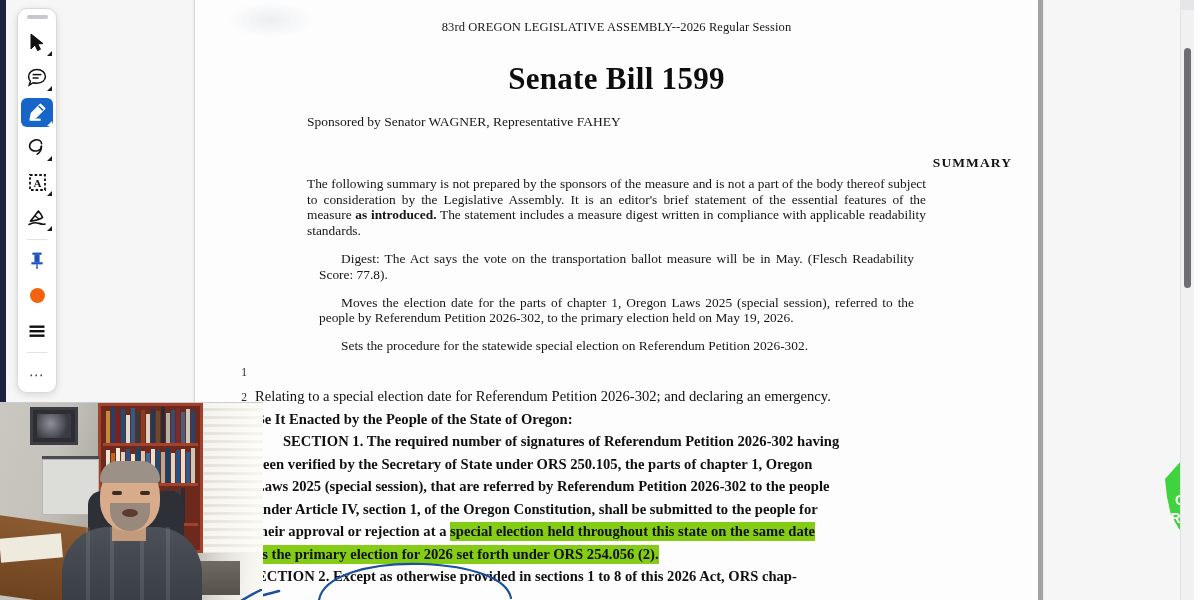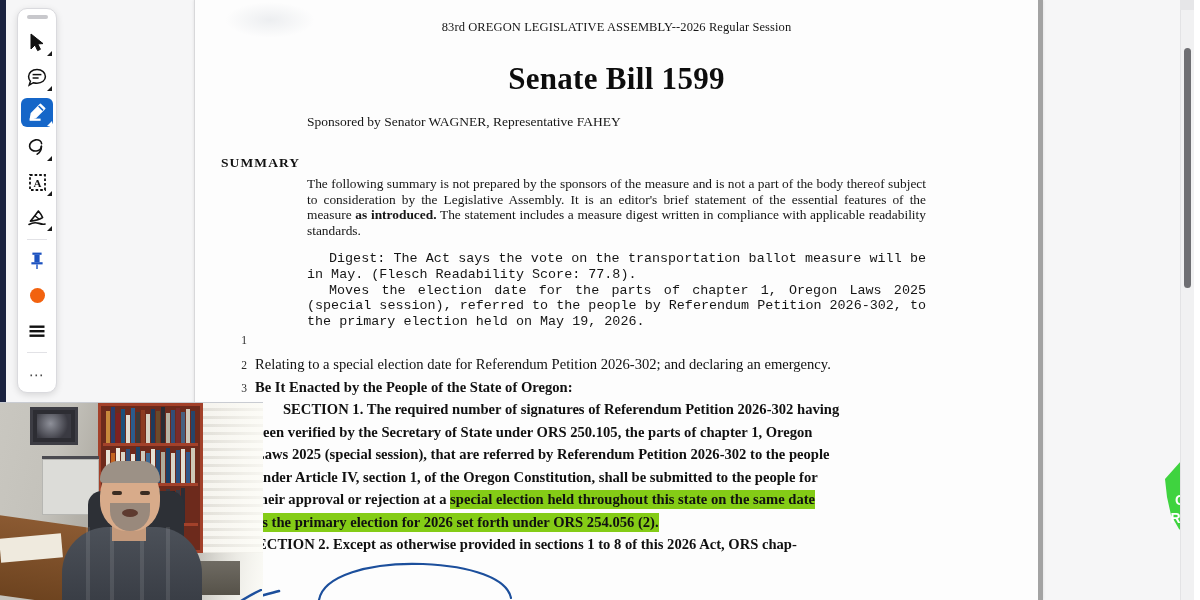--- a/index.html
+++ b/index.html
@@ -55,21 +55,21 @@
     color: #0d0d0d;
     margin-top: 26px;
   }
   .doc-sponsor {
     font-size: 13.5px;
     color: #161616;
     margin-top: 17px;
     padding-left: 86px;
   }
   .summary-head {
-    text-align: left;
+    text-align: right;
     font-size: 13.5px;
     font-weight: bold;
     letter-spacing: 1.1px;
     margin-top: 25px;
     color: #111;
   }
   .summary-body {
     font-size: 13.4px;
     line-height: 15.6px;
     text-align: justify;
@@ -79,21 +79,21 @@
   }
   .summary-body b { font-weight: bold; }
   .digest-block {
     font-size: 13.4px;
     line-height: 15.7px;
     color: #151515;
     margin-top: 13px;
     padding: 0 86px 0 86px;
     text-align: justify;
   }
-  .digest-block p { margin: 0; font-family: Liberation Mono, monospace; }
+  .digest-block p { margin: 12px; }
   .digest-block p.ind { text-indent: 22px; }
 
   .act-head {
     text-align: center;
     font-size: 14.5px;
     font-weight: bold;
     letter-spacing: .6px;
     margin-top: 22px;
     color: #0f0f0f;
   }
@@ -321,20 +321,21 @@
 
       <div class="summary-head">SUMMARY</div>
 
       <div class="summary-body">
         <span>The following summary is not prepared by the sponsors of the measure and is not a part of the body thereof subject to consideration by the Legislative Assembly. It is an editor's brief statement of the essential features of the measure </span><b>as introduced.</b><span> The statement includes a measure digest written in compliance with applicable readability standards.</span>
       </div>
 
       <div class="digest-block">
         <p class="ind">Digest: The Act says the vote on the transportation ballot measure will be in May. (Flesch Readability Score: 77.8).</p>
         <p class="ind">Moves the election date for the parts of chapter 1, Oregon Laws 2025 (special session), referred to the people by Referendum Petition 2026-302, to the primary election held on May 19, 2026.</p>
+        <p class="ind">Sets the procedure for the statewide special election on Referendum Petition 2026-302.</p>
       </div>
 
 
       <div class="bill-lines" id="bill-lines">
           <div class="bline">
             <span class="num">1</span>
             <span class="txt"></span>
           </div>
           <div class="bline normal">
             <span class="num">2</span>

